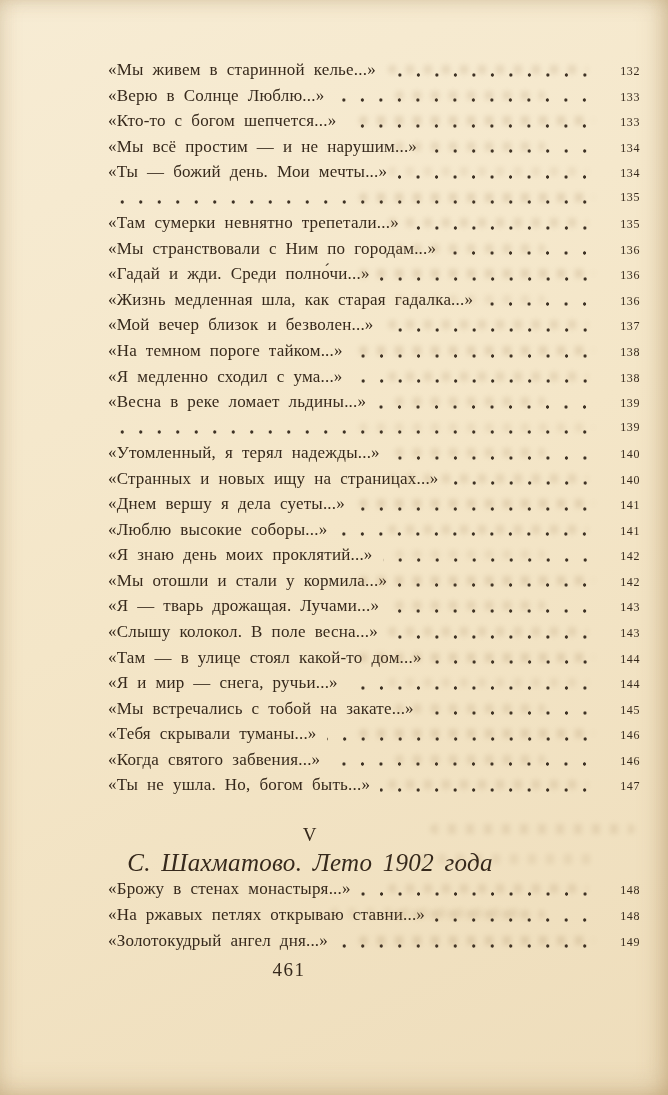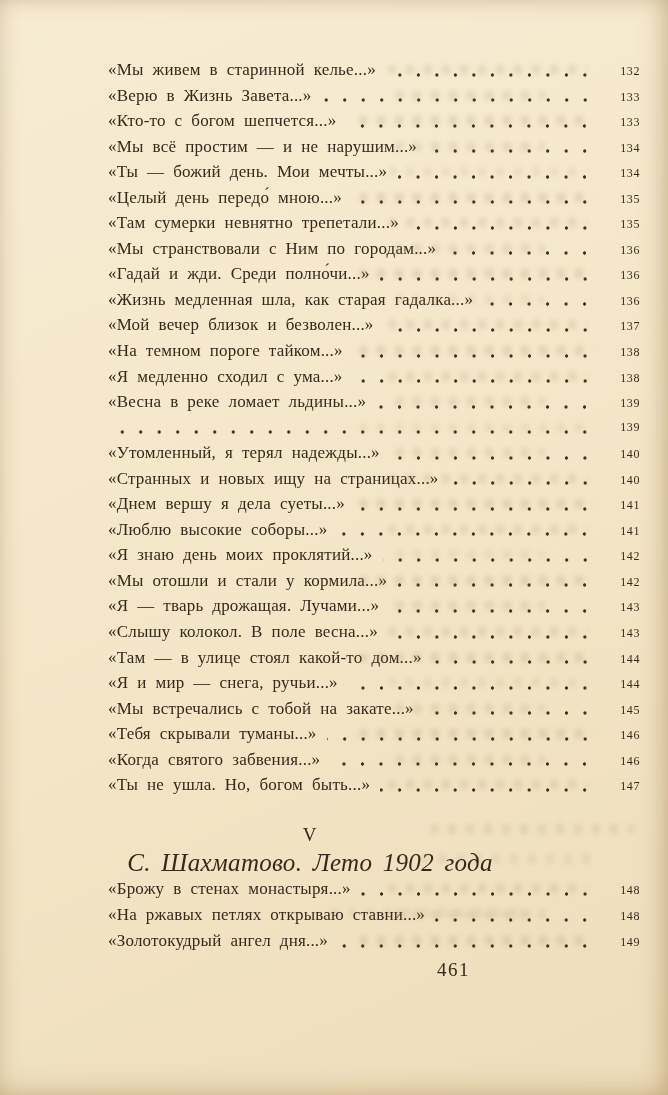--- a/index.html
+++ b/index.html
@@ -56,21 +56,21 @@
   .section-head{
     width:404px;margin-top:26px;text-align:center;
   }
   .section-numeral{font-size:19px;line-height:22px;letter-spacing:1px;}
   .section-subtitle{
     font-style:italic;font-size:25px;line-height:23px;margin-top:5px;
     word-spacing:4px;letter-spacing:.3px;
   }
   .list2{margin-top:2px;}
   .folio{
-    width:362px;text-align:right;margin-top:4px;
+    width:362px;text-align:center;margin-top:4px;
     font-size:19px;letter-spacing:1.5px;line-height:24px;
   }
   .ghost{
     position:absolute;height:10px;border-radius:5px;
     background:repeating-linear-gradient(90deg,rgba(158,126,82,.5) 0 8px,rgba(158,126,82,0) 8px 18px);
     filter:blur(2.6px);opacity:.30;pointer-events:none;
   }
 </style>
 </head>
 <body>
@@ -84,21 +84,21 @@
   <div class="toc">
 
     <div class="list1">
   <div class="row">
     <span class="title">«Мы живем в старинной келье...»</span>
     <span class="leader"></span>
     <span class="pagenum">132</span>
   </div>
 
   <div class="row">
-    <span class="title">«Верю в Жизнь Завета...»</span>
+    <span class="title">«Верю в Солнце Люблю...»</span>
     <span class="leader"></span>
     <span class="pagenum">133</span>
   </div>
 
   <div class="row">
     <span class="title">«Кто-то с богом шепчется...»</span>
     <span class="leader"></span>
     <span class="pagenum">133</span>
   </div>
 
@@ -108,21 +108,20 @@
     <span class="pagenum">134</span>
   </div>
 
   <div class="row">
     <span class="title">«Ты — божий день. Мои мечты...»</span>
     <span class="leader"></span>
     <span class="pagenum">134</span>
   </div>
 
   <div class="row">
-    <span class="title">«Целый день передо́ мною...»</span>
     <span class="leader"></span>
     <span class="pagenum">135</span>
   </div>
 
   <div class="row">
     <span class="title">«Там сумерки невнятно трепетали...»</span>
     <span class="leader"></span>
     <span class="pagenum">135</span>
   </div>
 

